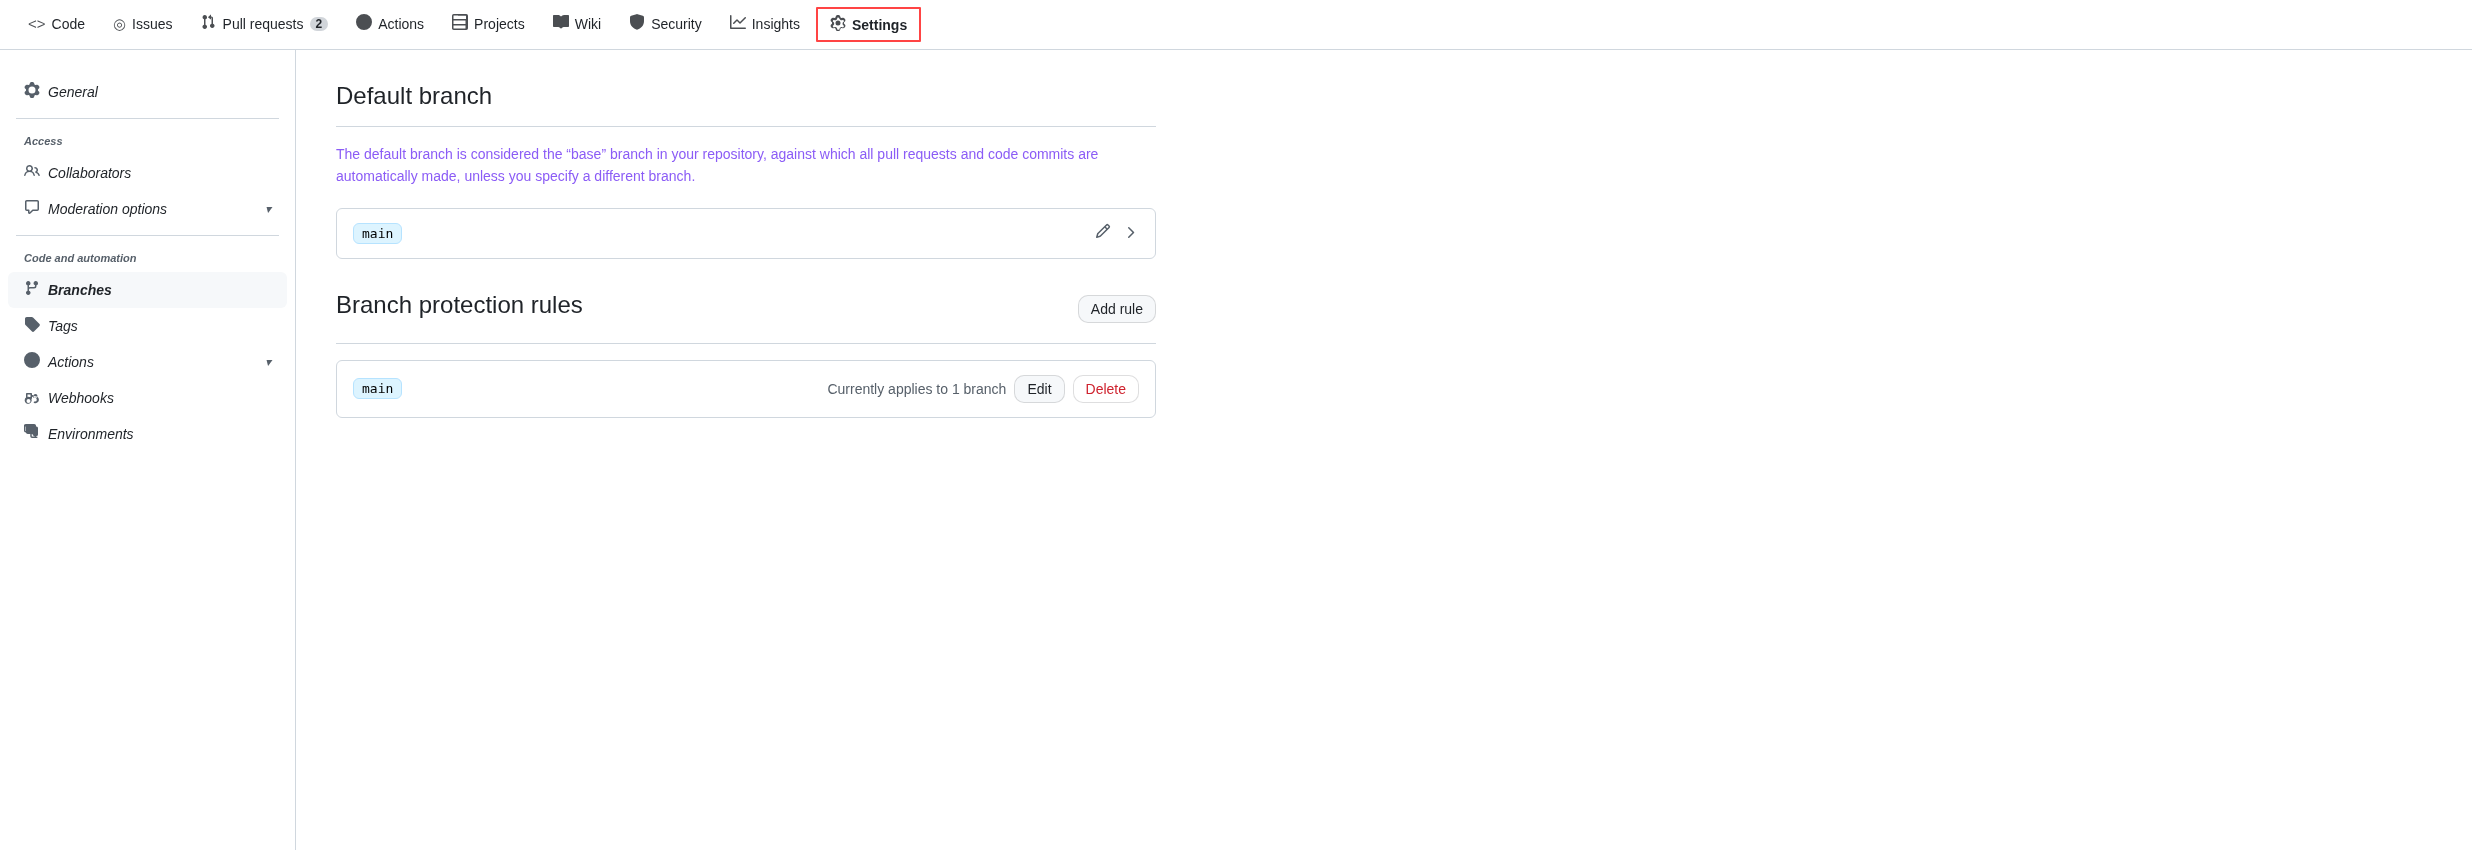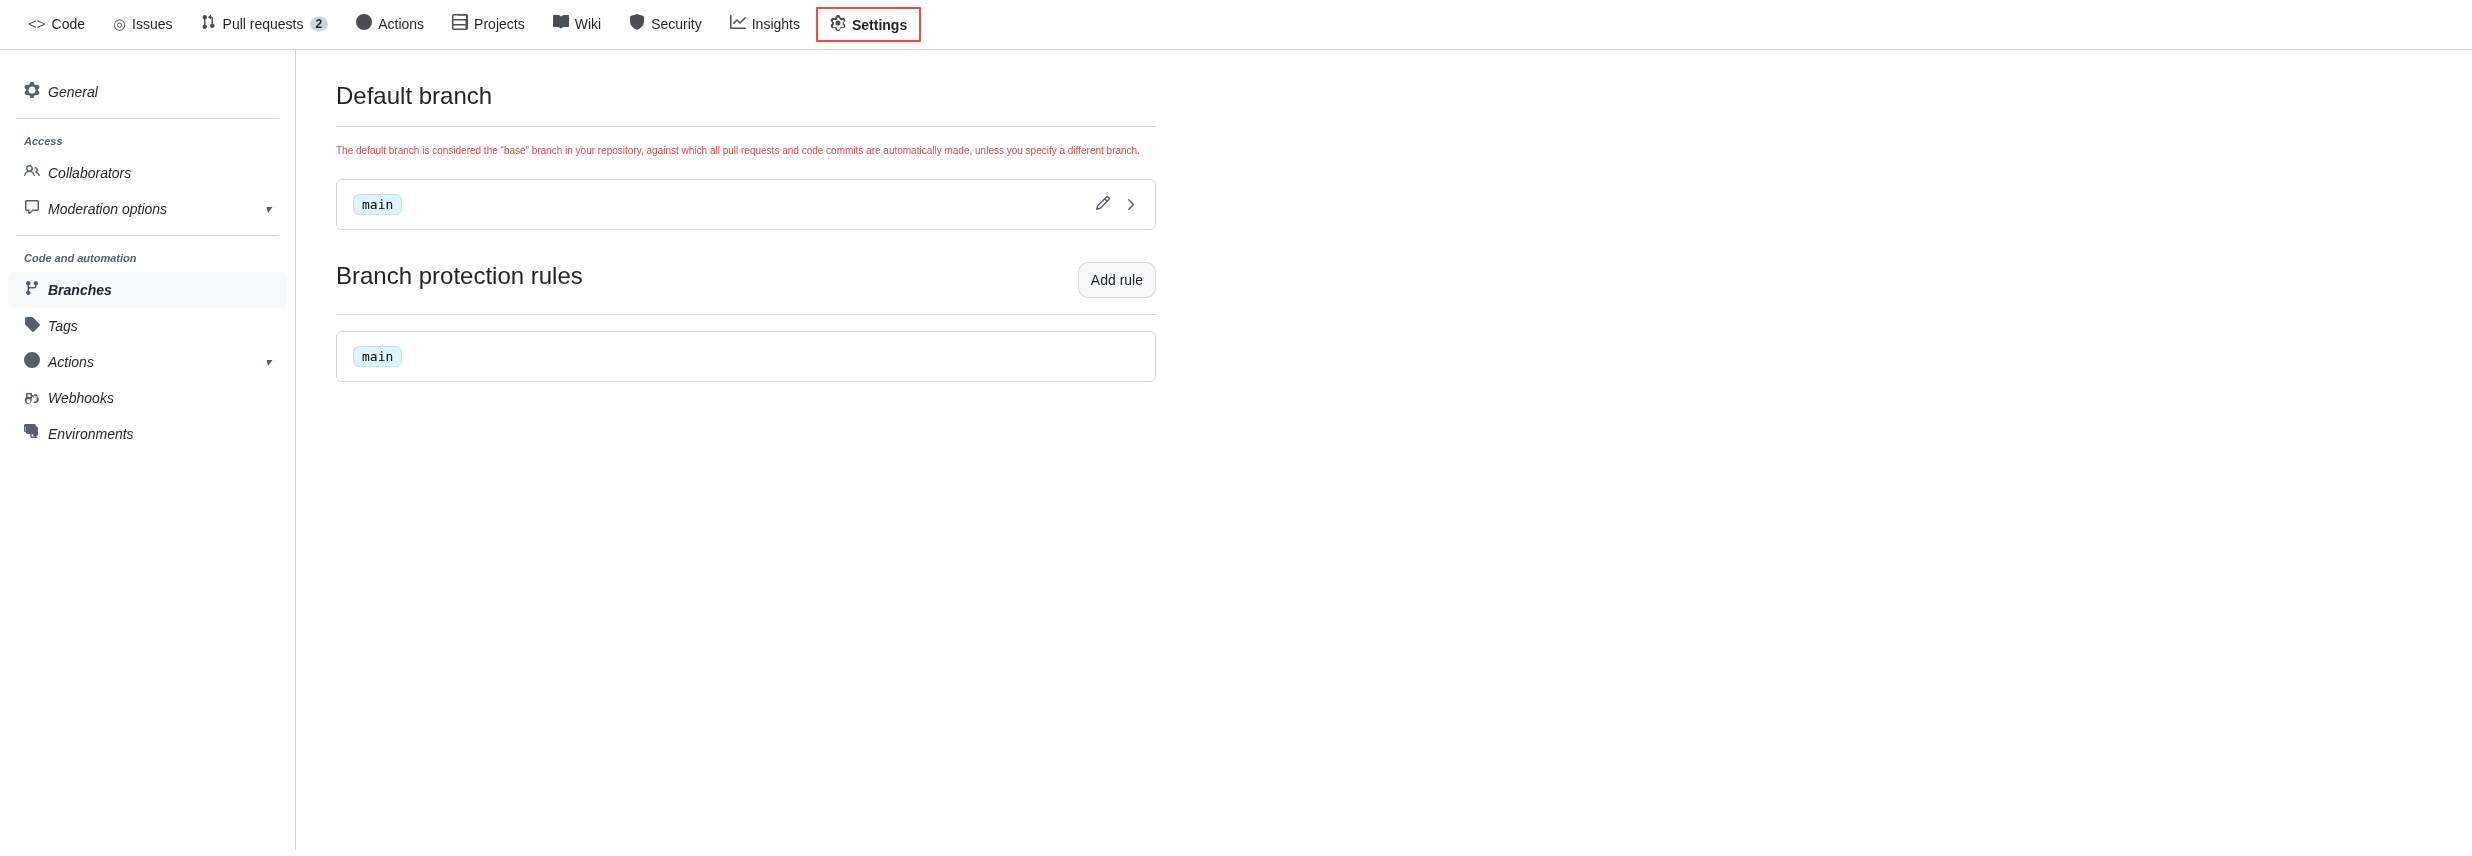--- a/index.html
+++ b/index.html
@@ -102,22 +102,22 @@
       font-weight: 400;
       color: #1f2328;
       margin-bottom: 8px;
     }
     .section-divider {
       height: 1px;
       background: #d0d7de;
       margin: 16px 0;
     }
     .section-desc {
-      font-size: 10px;
-      color: #ef4444;
+      font-size: 14px;
+      color: #8b5cf6;
       line-height: 1.6;
       margin-bottom: 20px;
     }
 
     
     .branch-box {
       border: 1px solid #d0d7de;
       border-radius: 6px;
       padding: 14px 16px;
       display: flex;
@@ -140,20 +140,21 @@
     }
     .branch-action-icon {
       cursor: pointer;
       color: #57606a;
       font-size: 16px;
     }
 
     
     .section-header-row {
       display: flex;
+      align-items: center;
       justify-content: space-between;
       margin-bottom: 8px;
     }
     .btn {
       padding: 5px 12px;
       font-size: 14px;
       font-weight: 500;
       border-radius: 10px;
       cursor: pointer;
       border: 1px solid rgba(31,35,40,0.15);
@@ -364,16 +365,21 @@
     </div>
 
     <div class="section-header-row">
       <h2 class="section-title">Branch protection rules</h2>
       <button class="btn">Add rule</button>
     </div>
     <div class="section-divider"></div>
 
     <div class="rule-box">
       <span class="branch-tag">main</span>
+      <div class="rule-info">
+        <span>Currently applies to 1 branch</span>
+        <button class="btn">Edit</button>
+        <button class="btn btn-danger">Delete</button>
+      </div>
     </div>
 
   </main>
 </div>
 
 </body></html>

